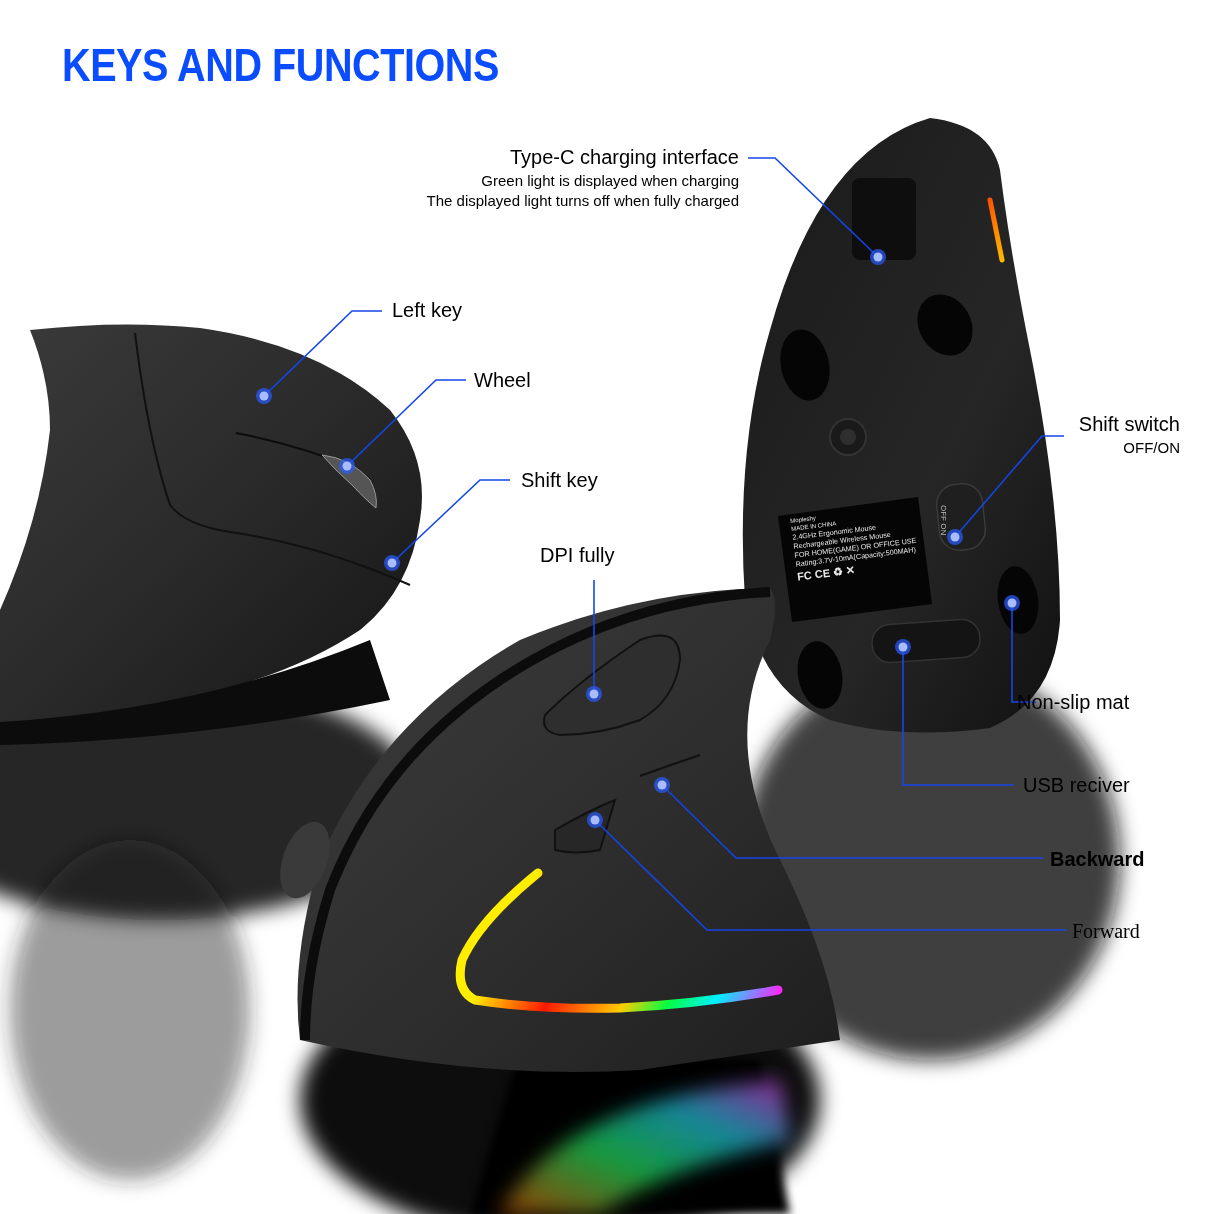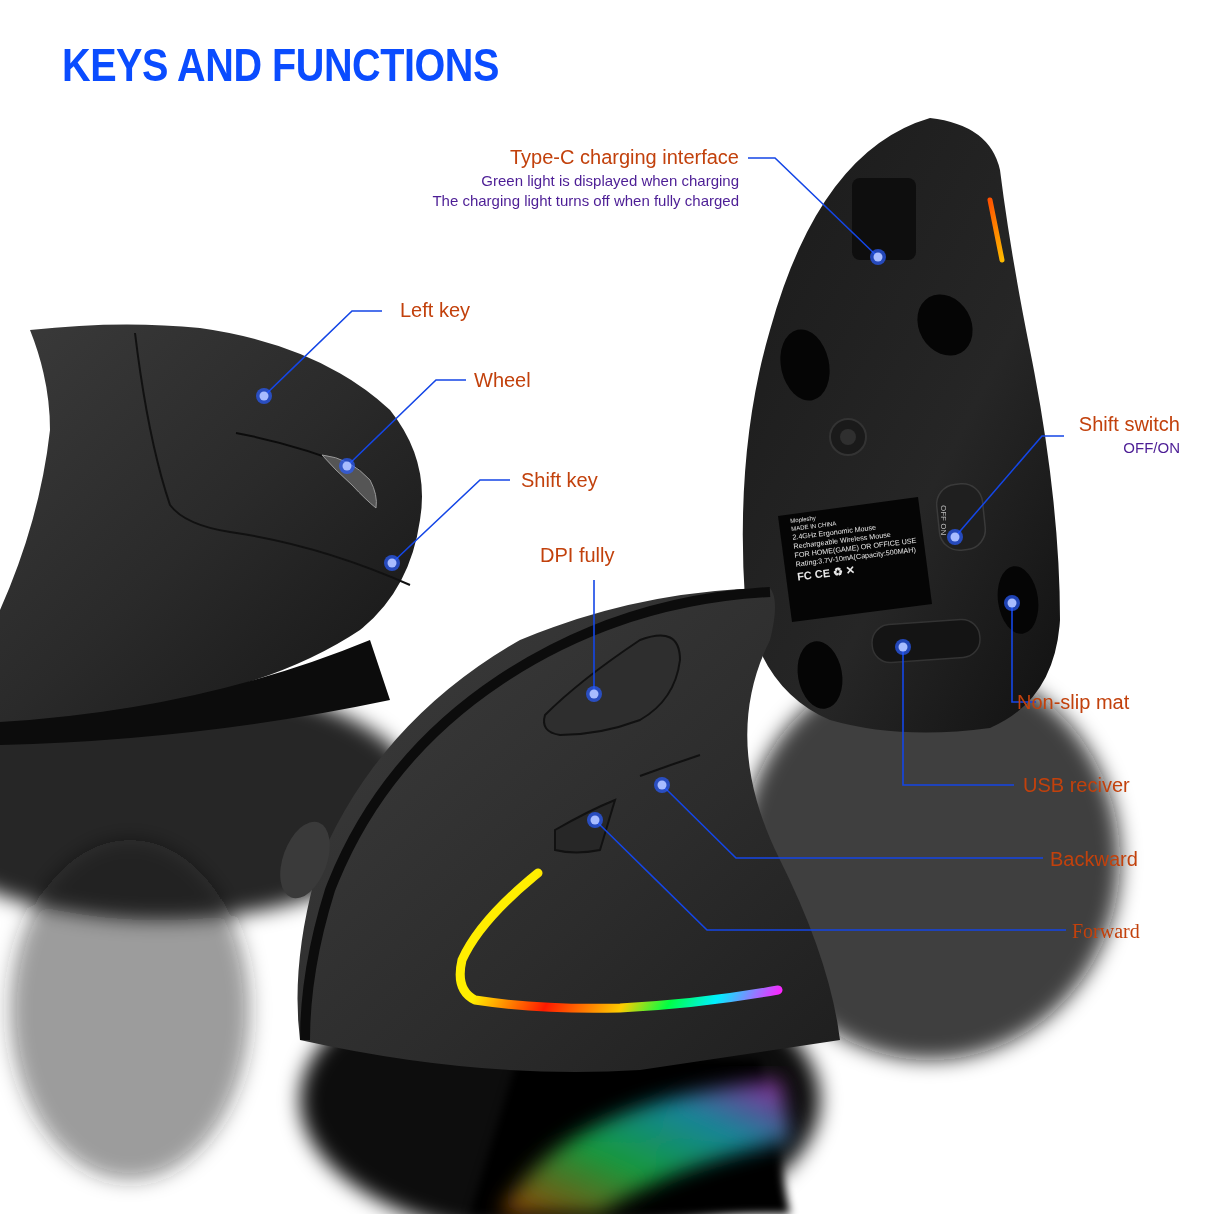--- a/index.html
+++ b/index.html
@@ -4,22 +4,22 @@
 <style>
   html, body { margin: 0; padding: 0; background: #ffffff; }
   body { width: 1214px; height: 1214px; position: relative; overflow: hidden; font-family: "Liberation Sans", sans-serif; }
   .title {
     position: absolute; left: 62px; top: 38px;
     font-family: "Liberation Sans", sans-serif; font-weight: bold;
     font-size: 46px; letter-spacing: -0.5px; color: #0a4cff;
     transform: scaleX(0.86); transform-origin: left top;
   }
   .art { position: absolute; left: 0; top: 0; width: 1214px; height: 1214px; }
-  .lbl { position: absolute; color: #c2410c; font-size: 20px; white-space: nowrap; line-height: 1; }
-  .sub { position: absolute; color: #4c1d95; font-size: 15px; white-space: nowrap; line-height: 1; }
+  .lbl { position: absolute; color: #000000; font-size: 20px; white-space: nowrap; line-height: 1; }
+  .sub { position: absolute; color: #000000; font-size: 15px; white-space: nowrap; line-height: 1; }
   .right { text-align: right; }
   .label-text { position: absolute; font-family: "Liberation Sans", sans-serif; font-size: 7.2px; color: #e8e8e8; line-height: 1.25; }
 </style>
 </head>
 <body>
 
 <svg class="art" viewBox="0 0 1214 1214" xmlns="http://www.w3.org/2000/svg">
   <defs>
     <linearGradient id="bodyL" x1="0" y1="0" x2="1" y2="1">
       <stop offset="0" stop-color="#3a3a3a"></stop>
@@ -170,26 +170,26 @@
   <div class="label-text" style="position:relative;">FOR HOME(GAME) OR OFFICE USE</div>
   <div class="label-text" style="position:relative;">Rating:3.7V-10mA(Capacity:500MAH)</div>
   <div class="label-text" style="position:relative;font-size:11px;font-weight:bold;margin-top:2px;">FC  CE  ♻  ✕</div>
 </div>
 <div style="position:absolute;left:948px;top:505px;font-size:8px;color:#bbb;transform:rotate(90deg);transform-origin:left top;white-space:nowrap;">OFF  ON</div>
 
 <div class="title">KEYS AND FUNCTIONS</div>
 
 <div class="lbl right" style="right:475px;top:147px;">Type-C charging interface</div>
 <div class="sub right" style="right:475px;top:173px;">Green light is displayed when charging</div>
-<div class="sub right" style="right:475px;top:193px;">The charging light turns off when fully charged</div>
+<div class="sub right" style="right:475px;top:193px;">The displayed light turns off when fully charged</div>
 
-<div class="lbl" style="left:392px;top:300px;margin-left:8px;">Left key</div>
+<div class="lbl" style="left:392px;top:300px;">Left key</div>
 <div class="lbl" style="left:474px;top:370px;">Wheel</div>
 <div class="lbl" style="left:521px;top:470px;">Shift key</div>
 <div class="lbl" style="left:540px;top:545px;">DPI fully</div>
 
 <div class="lbl right" style="right:34px;top:414px;text-align:right;">Shift switch</div>
 <div class="sub right" style="right:34px;top:440px;">OFF/ON</div>
 
 <div class="lbl" style="left:1017px;top:692px;">Non-slip mat</div>
 <div class="lbl" style="left:1023px;top:775px;">USB reciver</div>
-<div class="lbl" style="left:1050px;top:849px;">Backward</div>
+<div class="lbl" style="left:1050px;top:849px;font-weight:bold;">Backward</div>
 <div class="lbl" style="left:1072px;top:921px;font-family:Liberation Serif, serif;">Forward</div>
 
 </body></html>

